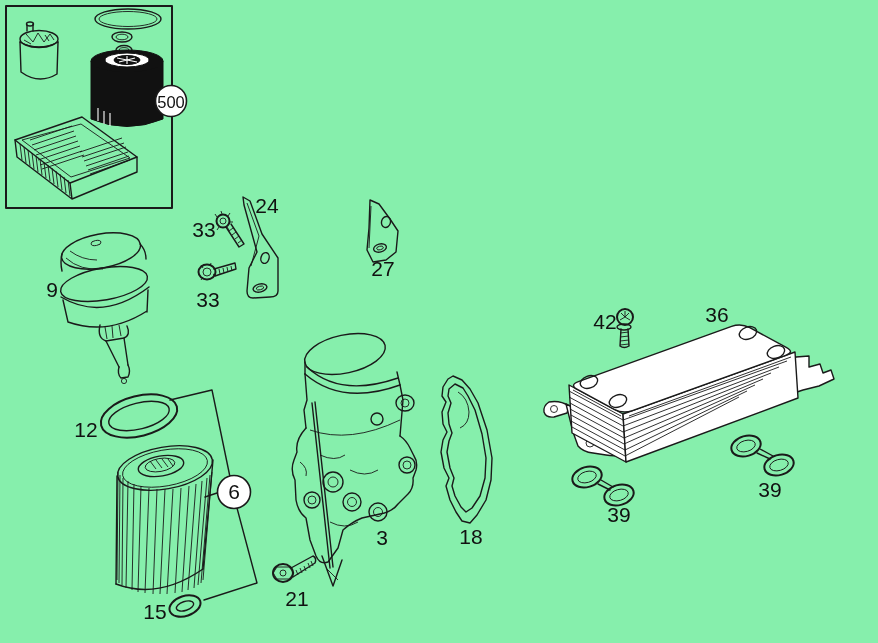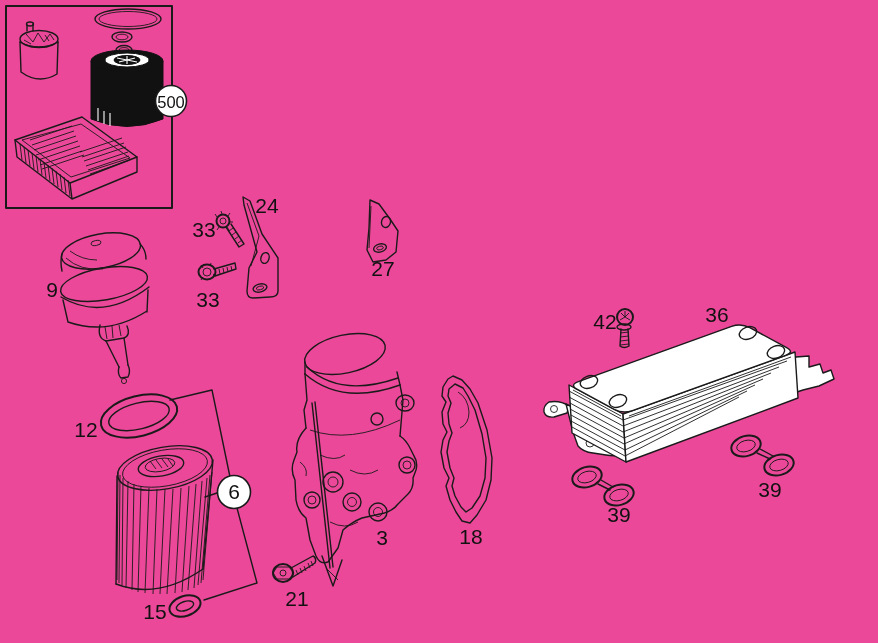--- a/index.html
+++ b/index.html
@@ -1,16 +1,16 @@
 <!DOCTYPE html>
 <html><head>
 <meta charset="utf-8">
 <style>
   html,body{margin:0;padding:0;background:#ffffff;}
-  .stage{position:relative;width:878px;height:643px;background:#ec4899;overflow:hidden;
+  .stage{position:relative;width:878px;height:643px;background:#86efac;overflow:hidden;
          font-family:"Liberation Sans",sans-serif;}
   svg{position:absolute;left:0;top:0;}
   .ln{stroke:#1a1a1a;fill:none;stroke-width:1.4;stroke-linecap:round;stroke-linejoin:round;}
   .ln2{stroke:#1a1a1a;fill:none;stroke-width:2;stroke-linecap:round;stroke-linejoin:round;}
   .thin{stroke:#1a1a1a;fill:none;stroke-width:0.9;}
   .fw{fill:#ffffff;}
   .fb{fill:#111111;stroke:#111111;}
   .wln{stroke:#ffffff;fill:none;stroke-width:1.1;}
   .callout{fill:#111111;stroke:none;font-family:"Liberation Sans",sans-serif;
            font-size:21px;text-anchor:middle;}

